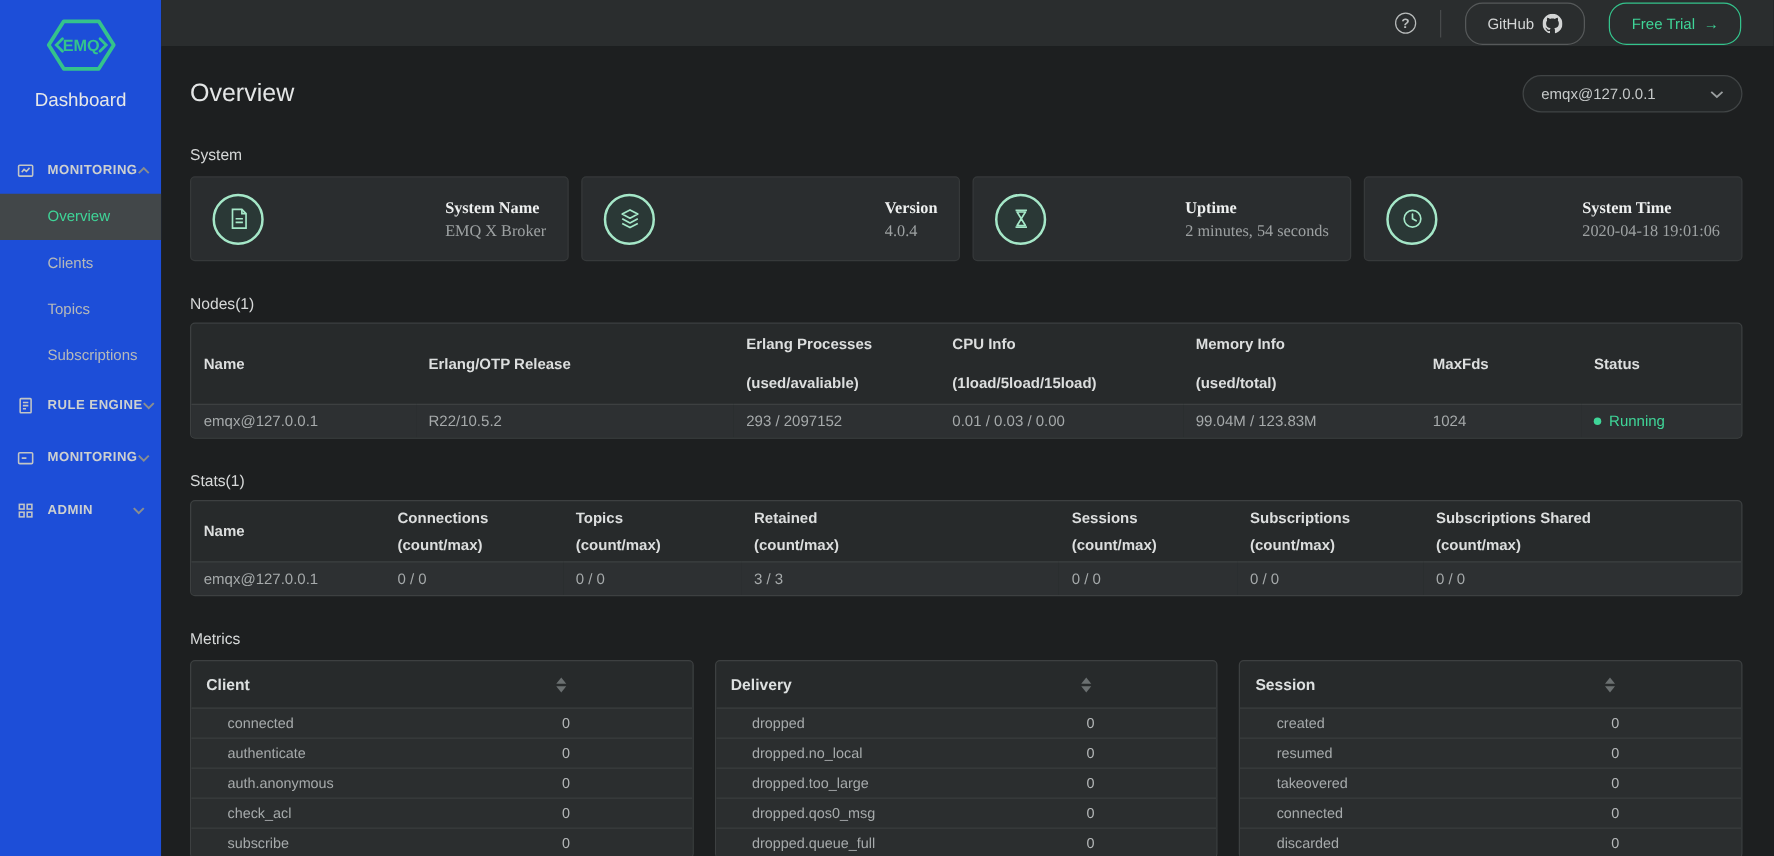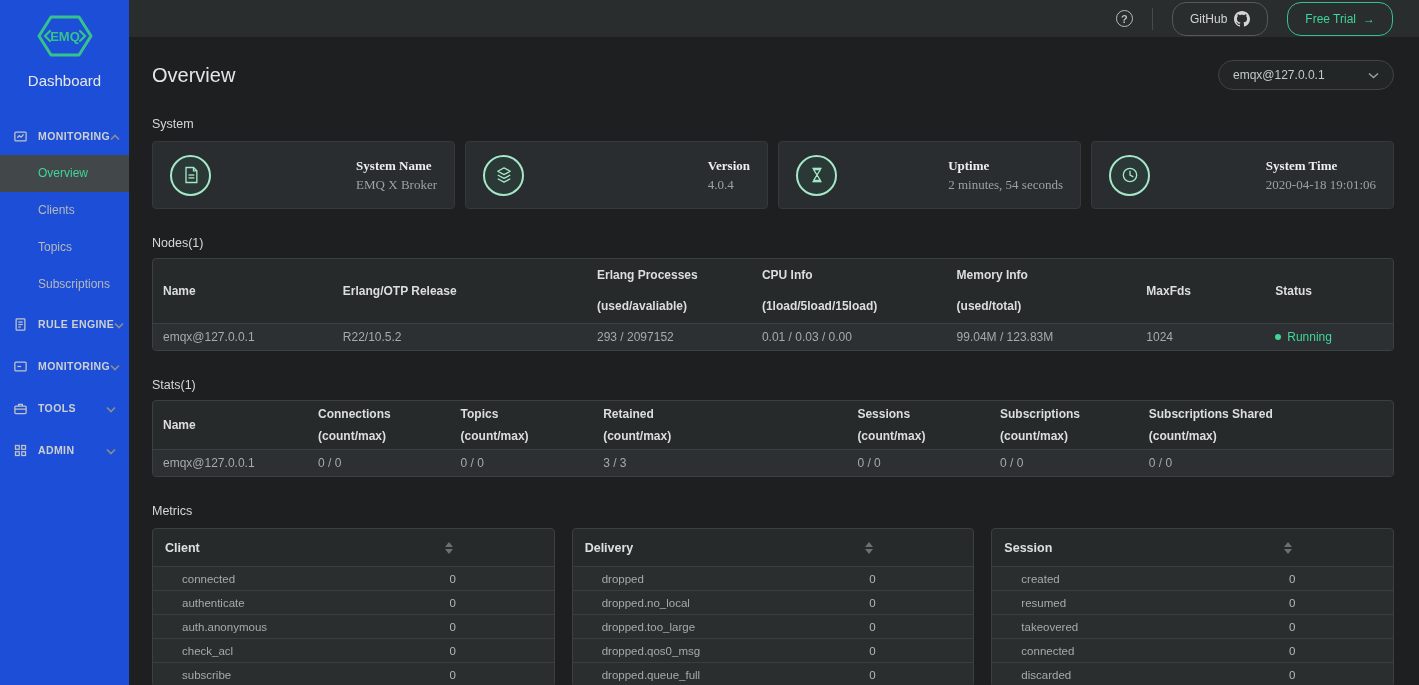--- a/index.html
+++ b/index.html
@@ -160,35 +160,20 @@
           </svg>
         </span>
         <span class="nav-group-label">MONITORING</span>
         <span class="nav-chevron">
           <svg width="10" height="7" viewBox="0 0 10 7" fill="none" stroke="#8a8e8f" stroke-width="1.6">
               <polyline points="1,1.5 5,5.5 9,1.5"></polyline>
             </svg>
         </span>
       </div>
 
-      <div class="nav-group-header spaced">
-        <span class="nav-ico">
-          <svg width="15" height="15" viewBox="0 0 24 24" fill="none" stroke-width="2">
-            <rect x="3" y="8" width="18" height="12" rx="1.5"></rect>
-            <path d="M9 8V5.5h6V8"></path>
-              <line x1="3" y1="13" x2="21" y2="13"></line>
-          </svg>
-        </span>
-        <span class="nav-group-label">TOOLS</span>
-        <span class="nav-chevron">
-          <svg width="10" height="7" viewBox="0 0 10 7" fill="none" stroke="#8a8e8f" stroke-width="1.6">
-              <polyline points="1,1.5 5,5.5 9,1.5"></polyline>
-            </svg>
-        </span>
-      </div>
 
       <div class="nav-group-header spaced">
         <span class="nav-ico">
           <svg width="15" height="15" viewBox="0 0 24 24" fill="none" stroke-width="2">
             <rect x="4" y="4" width="6" height="6"></rect>
               <rect x="14" y="4" width="6" height="6"></rect>
             <rect x="4" y="14" width="6" height="6"></rect>
               <rect x="14" y="14" width="6" height="6"></rect>
           </svg>
         </span>

